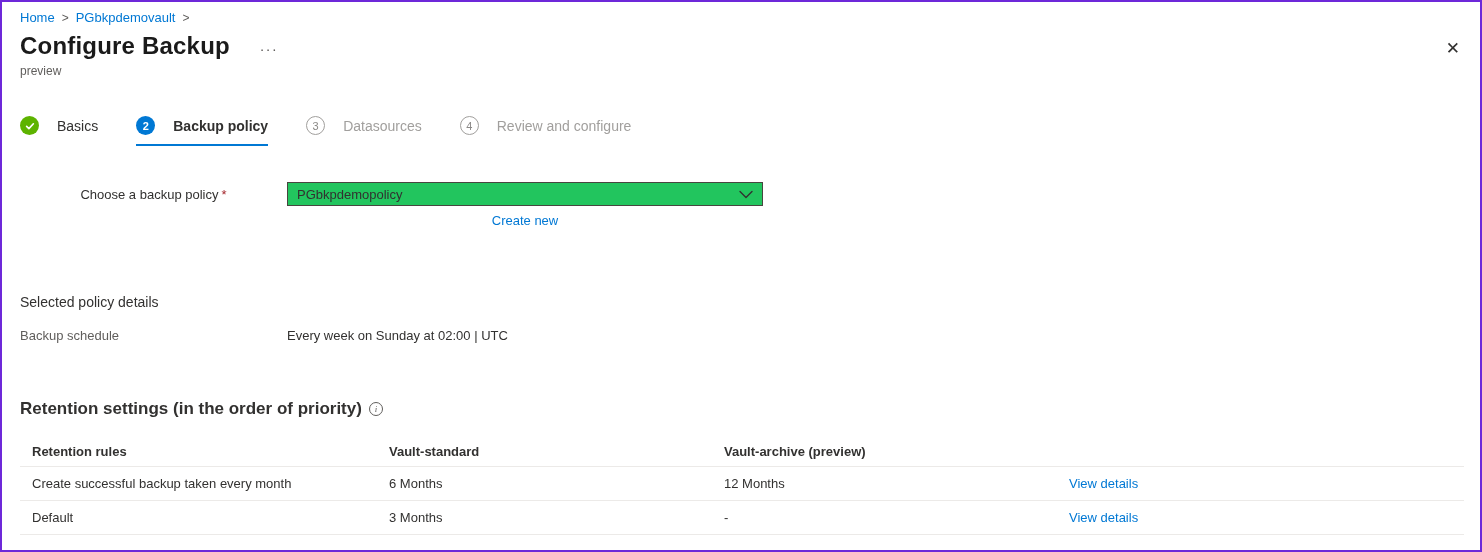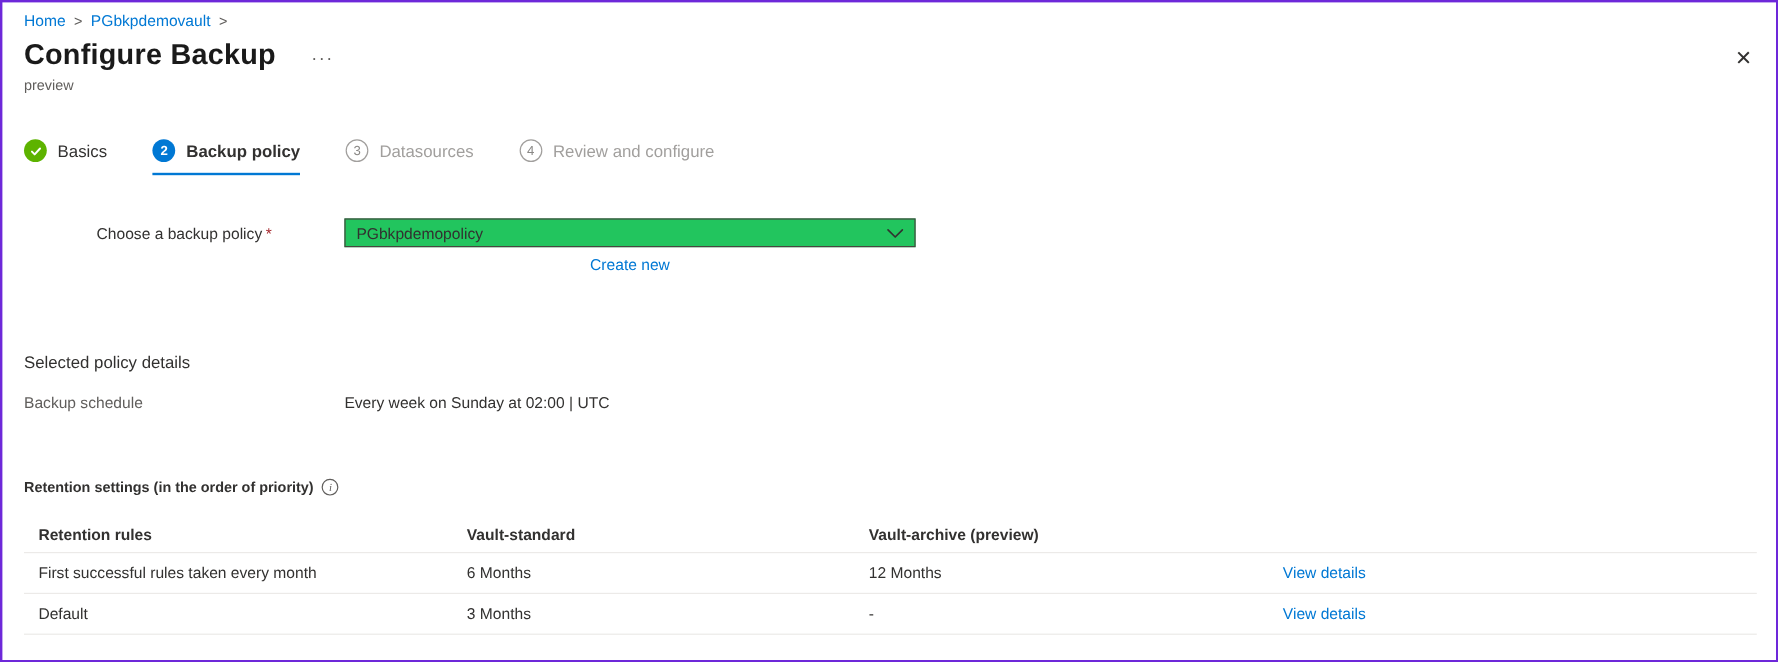--- a/index.html
+++ b/index.html
@@ -29,21 +29,21 @@
   .page-title { font-size:24px; font-weight:700; color:#1a1a1a; letter-spacing:0.2px; }
   .more-btn { margin-left:30px; color:#605e5c; font-size:15px; letter-spacing:2px; cursor:pointer; line-height:10px; }
   .subtitle { font-size:12px; color:#605e5c; margin-top:4px; }
   .close-btn {
     position:absolute; top:36px; right:20px;
     font-size:17px; color:#323130; cursor:pointer; font-weight:400;
   }
 
   
   .wizard { display:flex; margin-top:38px; gap:38px; }
-  .step { display:inline-flex; align-items:center; gap:9px; padding-bottom:9px; border-bottom:2px solid transparent; font-size:14px; cursor:pointer; }
+  .step { display:inline-flex; align-items:center; gap:18px; padding-bottom:9px; border-bottom:2px solid transparent; font-size:14px; cursor:pointer; }
   .step.active { border-bottom-color:#0078d4; }
   .step.active .step-label { font-weight:700; color:#323130; }
   .step.completed .step-label { color:#323130; }
   .step.upcoming .step-label { color:#a19f9d; }
   .circle { width:19px; height:19px; border-radius:50%; display:flex; align-items:center; justify-content:center; font-size:11px; flex:0 0 auto; }
   .circle.completed { background:#5db300; }
   .circle.active { background:#0078d4; color:#fff; font-weight:700; }
   .circle.upcoming { border:1px solid #a19f9d; color:#8a8886; background:#fff; }
 
   
@@ -61,21 +61,21 @@
   .create-new { display:inline-block; margin-top:7px; color:#0078d4; text-decoration:none; cursor:pointer; }
 
   
   .section-title { font-size:14px; color:#323130; margin-top:66px; }
   .detail-row { display:flex; margin-top:18px; }
   .detail-label { width:267px; color:#605e5c; }
   .detail-value { color:#323130; }
 
   
   .retention-title-row { display:flex; align-items:center; gap:7px; margin-top:56px; }
-  .retention-title { font-weight:700; font-size:12px; color:#323130; }
+  .retention-title { font-weight:700; font-size:17px; color:#323130; }
   .info-icon {
     width:14px; height:14px; border-radius:50%;
     border:1px solid #605e5c; color:#605e5c;
     font-size:9px; font-style:italic; font-family:"Liberation Serif", serif;
     display:inline-flex; align-items:center; justify-content:center;
     cursor:pointer;
   }
 
   
   .ret-table { width:1444px; margin-top:17px; }
@@ -157,21 +157,21 @@
   </div>
 
   <div class="ret-table">
     <div class="t-row head">
       <div class="t-cell">Retention rules</div>
       <div class="t-cell">Vault-standard</div>
       <div class="t-cell">Vault-archive (preview)</div>
       <div class="t-cell"></div>
     </div>
     <div class="t-row body">
-      <div class="t-cell">First successful rules taken every month</div>
+      <div class="t-cell">Create successful backup taken every month</div>
       <div class="t-cell">6 Months</div>
       <div class="t-cell">12 Months</div>
       <div class="t-cell"><a class="view-link">View details</a></div>
     </div>
     <div class="t-row body">
       <div class="t-cell">Default</div>
       <div class="t-cell">3 Months</div>
       <div class="t-cell">-</div>
       <div class="t-cell"><a class="view-link">View details</a></div>
     </div>

